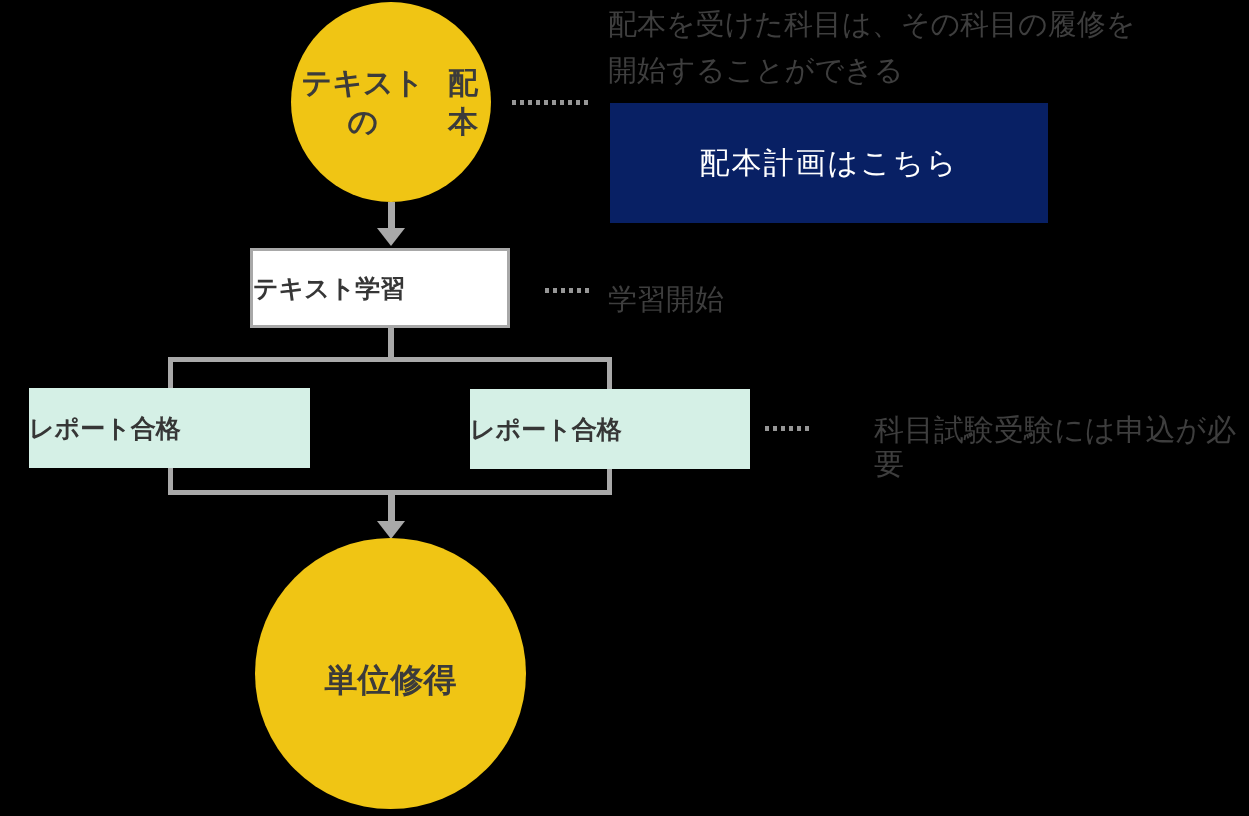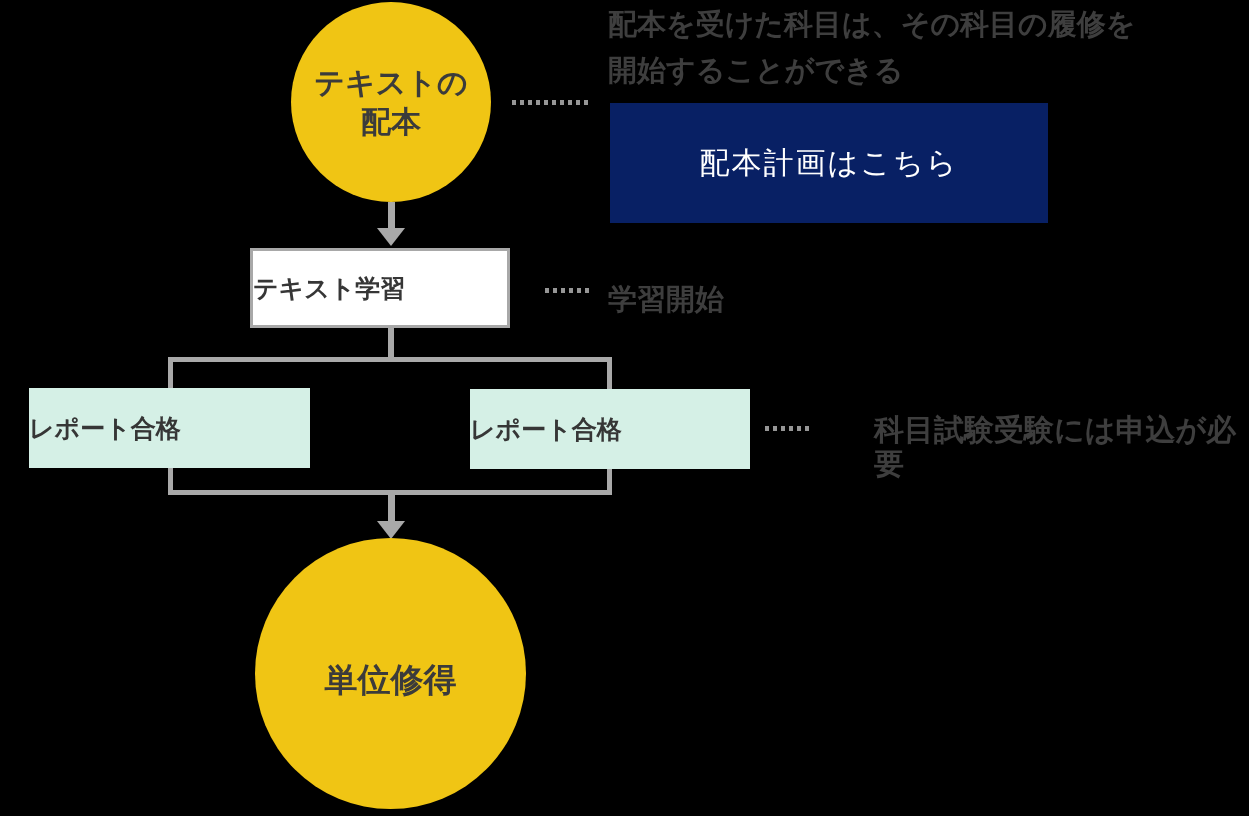--- a/index.html
+++ b/index.html
@@ -7,34 +7,34 @@
     --line-gray:#a9a9a9; --dot-gray:#969696; --ink:#363636; --annotation:#3e3e3e;
     --button-text:#ffffff; --box-border:#a8a8a8;
   }
   * { margin:0; padding:0; box-sizing:border-box; }
   html,body { background:var(--background); }
   body { font-family:"Liberation Sans","DejaVu Sans",sans-serif; }
   .stage { position:relative; width:1249px; height:816px; background:var(--background); overflow:hidden; }
 
   
   .circle { position:absolute; border-radius:50%; background:var(--yellow);
-            display:flex; flex-direction:column; align-items:center; justify-content:center;
+            display:flex; flex-direction:row; align-items:center; justify-content:center;
             color:#3b3b3b; font-weight:700; text-align:center; }
   .circle-start { left:291px; top:2px; width:200px; height:200px; font-size:30px; line-height:39px; }
   .circle-end   { left:255px; top:538px; width:271px; height:271px; font-size:33px; padding-top:14px; }
 
   
   .dots { position:absolute; height:5px;
           background:repeating-linear-gradient(to right, var(--dot-gray) 0 4px, transparent 4px 8px); }
   .dots-1 { left:512px; top:100px; width:78px; }
   .dots-2 { left:545px; top:288px; width:46px; }
   .dots-3 { left:765px; top:426px; width:48px; }
 
   
-  .note { position:absolute; color:var(--annotation); font-weight:700; }
+  .note { position:absolute; color:var(--annotation); font-weight:400; }
   .note-start { left:608px; top:1px; font-size:29px; line-height:46px; }
   .note-study { left:608px; top:274px; font-size:29px; line-height:34px;margin-top:8px; }
   .note-exam  { left:874px; top:413px; font-size:30px; line-height:34px; }
 
   
   .btn-plan { position:absolute; left:610px; top:103px; width:438px; height:120px;
               background:var(--navy); color:var(--button-text); border:none; border-radius:0;
               font-size:30px; letter-spacing:2px; font-weight:500; cursor:pointer;
               display:flex; align-items:center; justify-content:center;
               font-family:"Liberation Sans","DejaVu Sans",sans-serif; }

